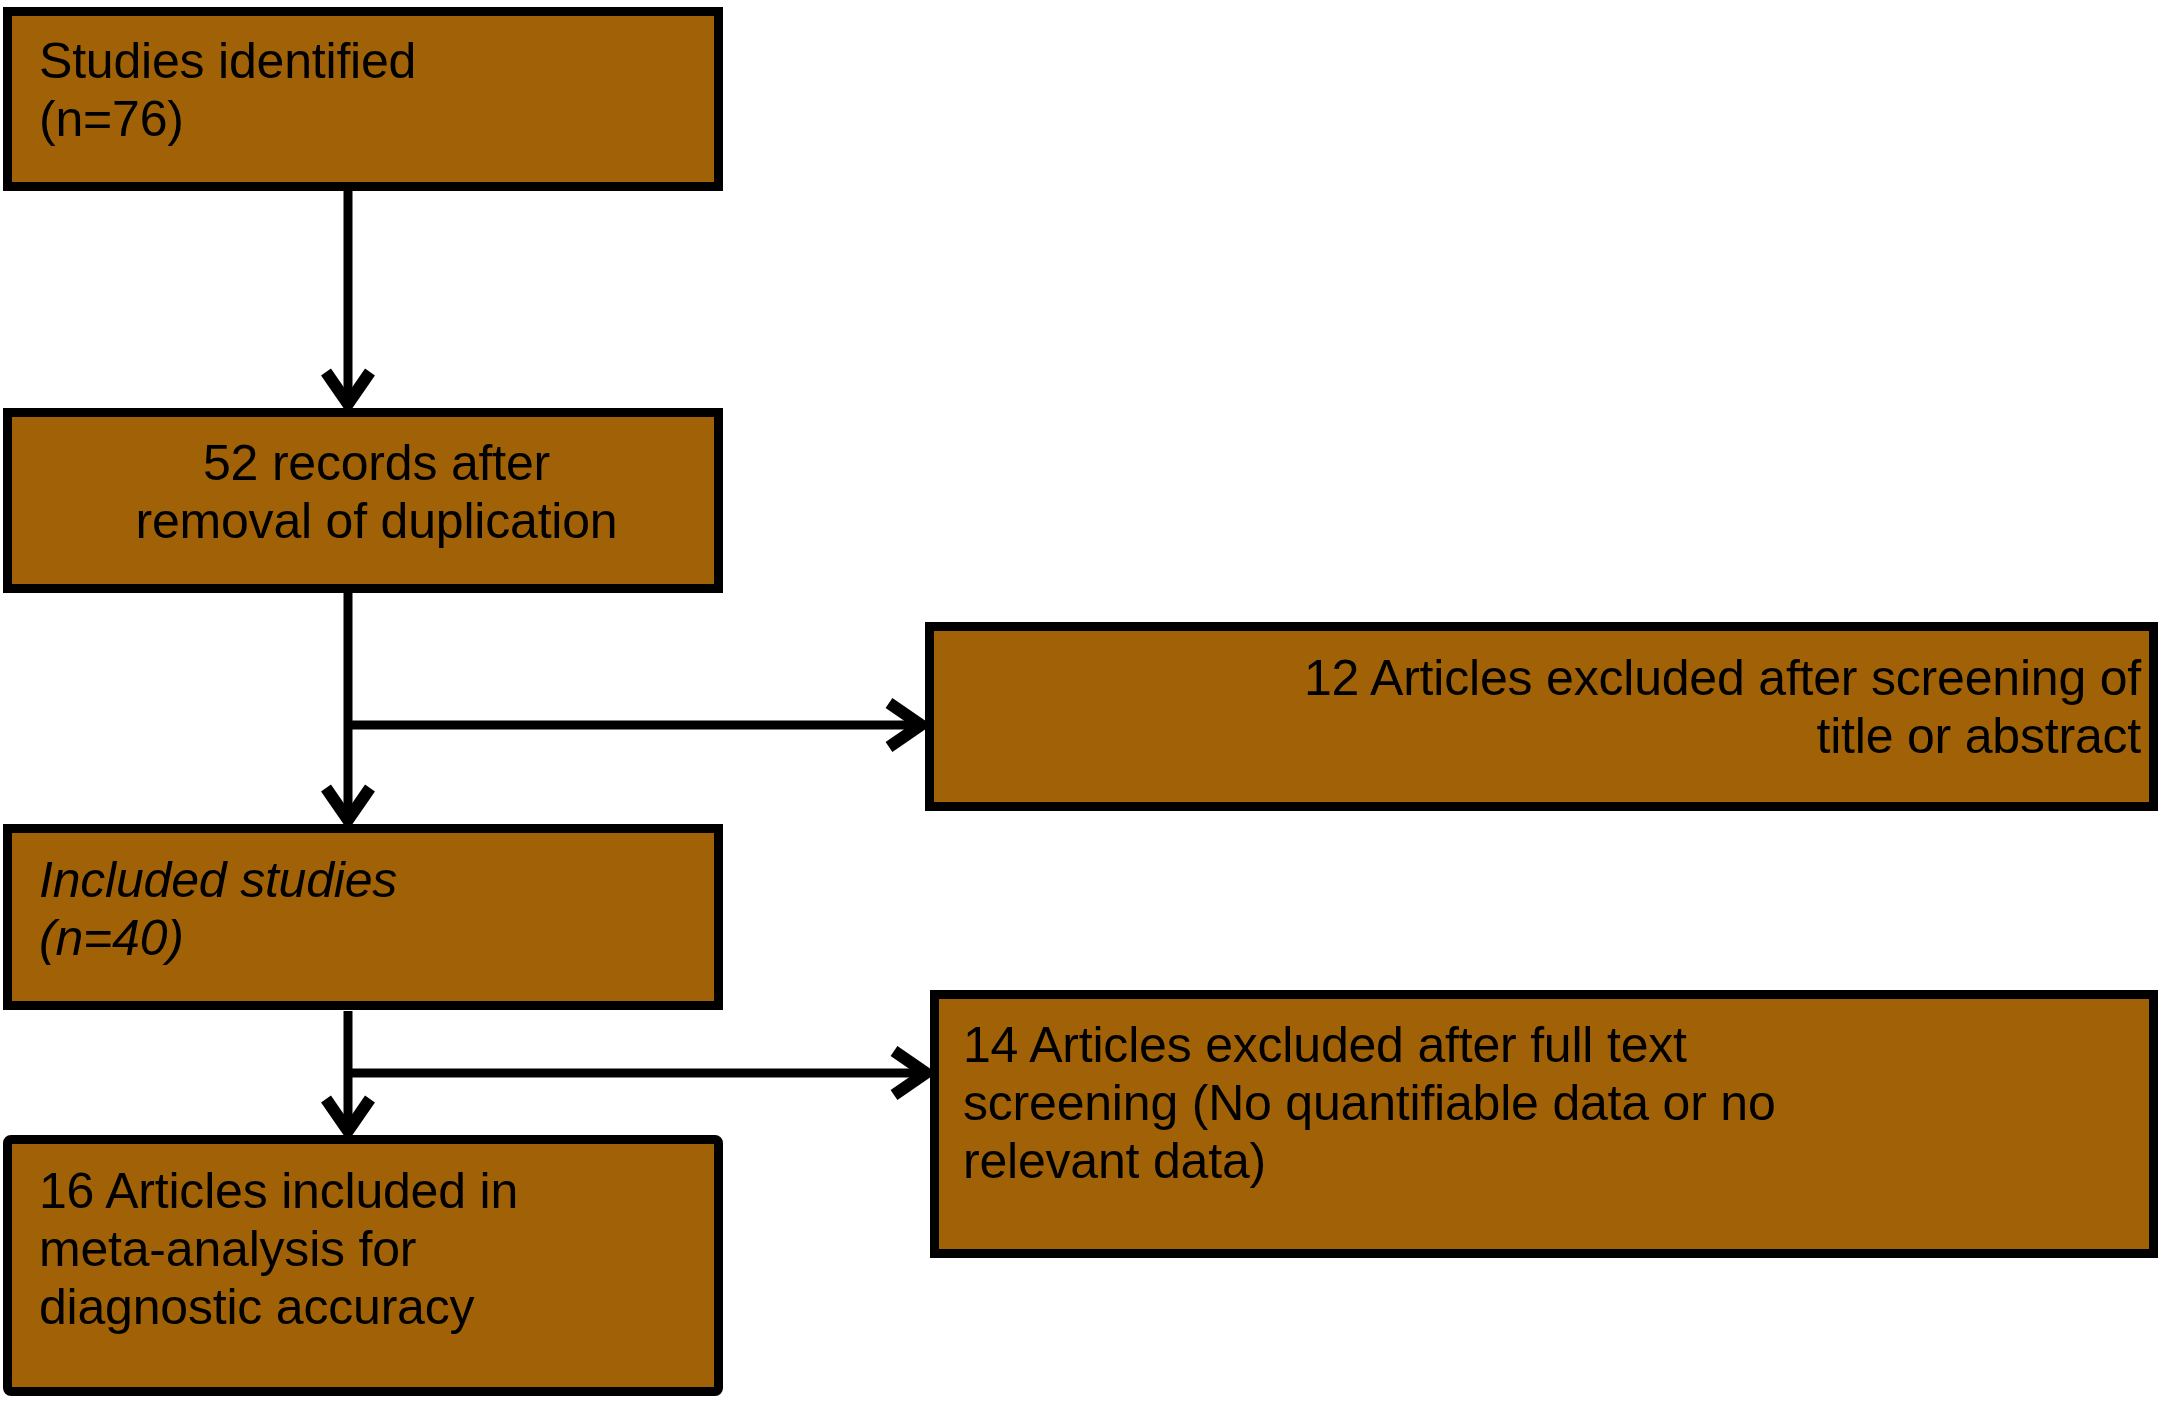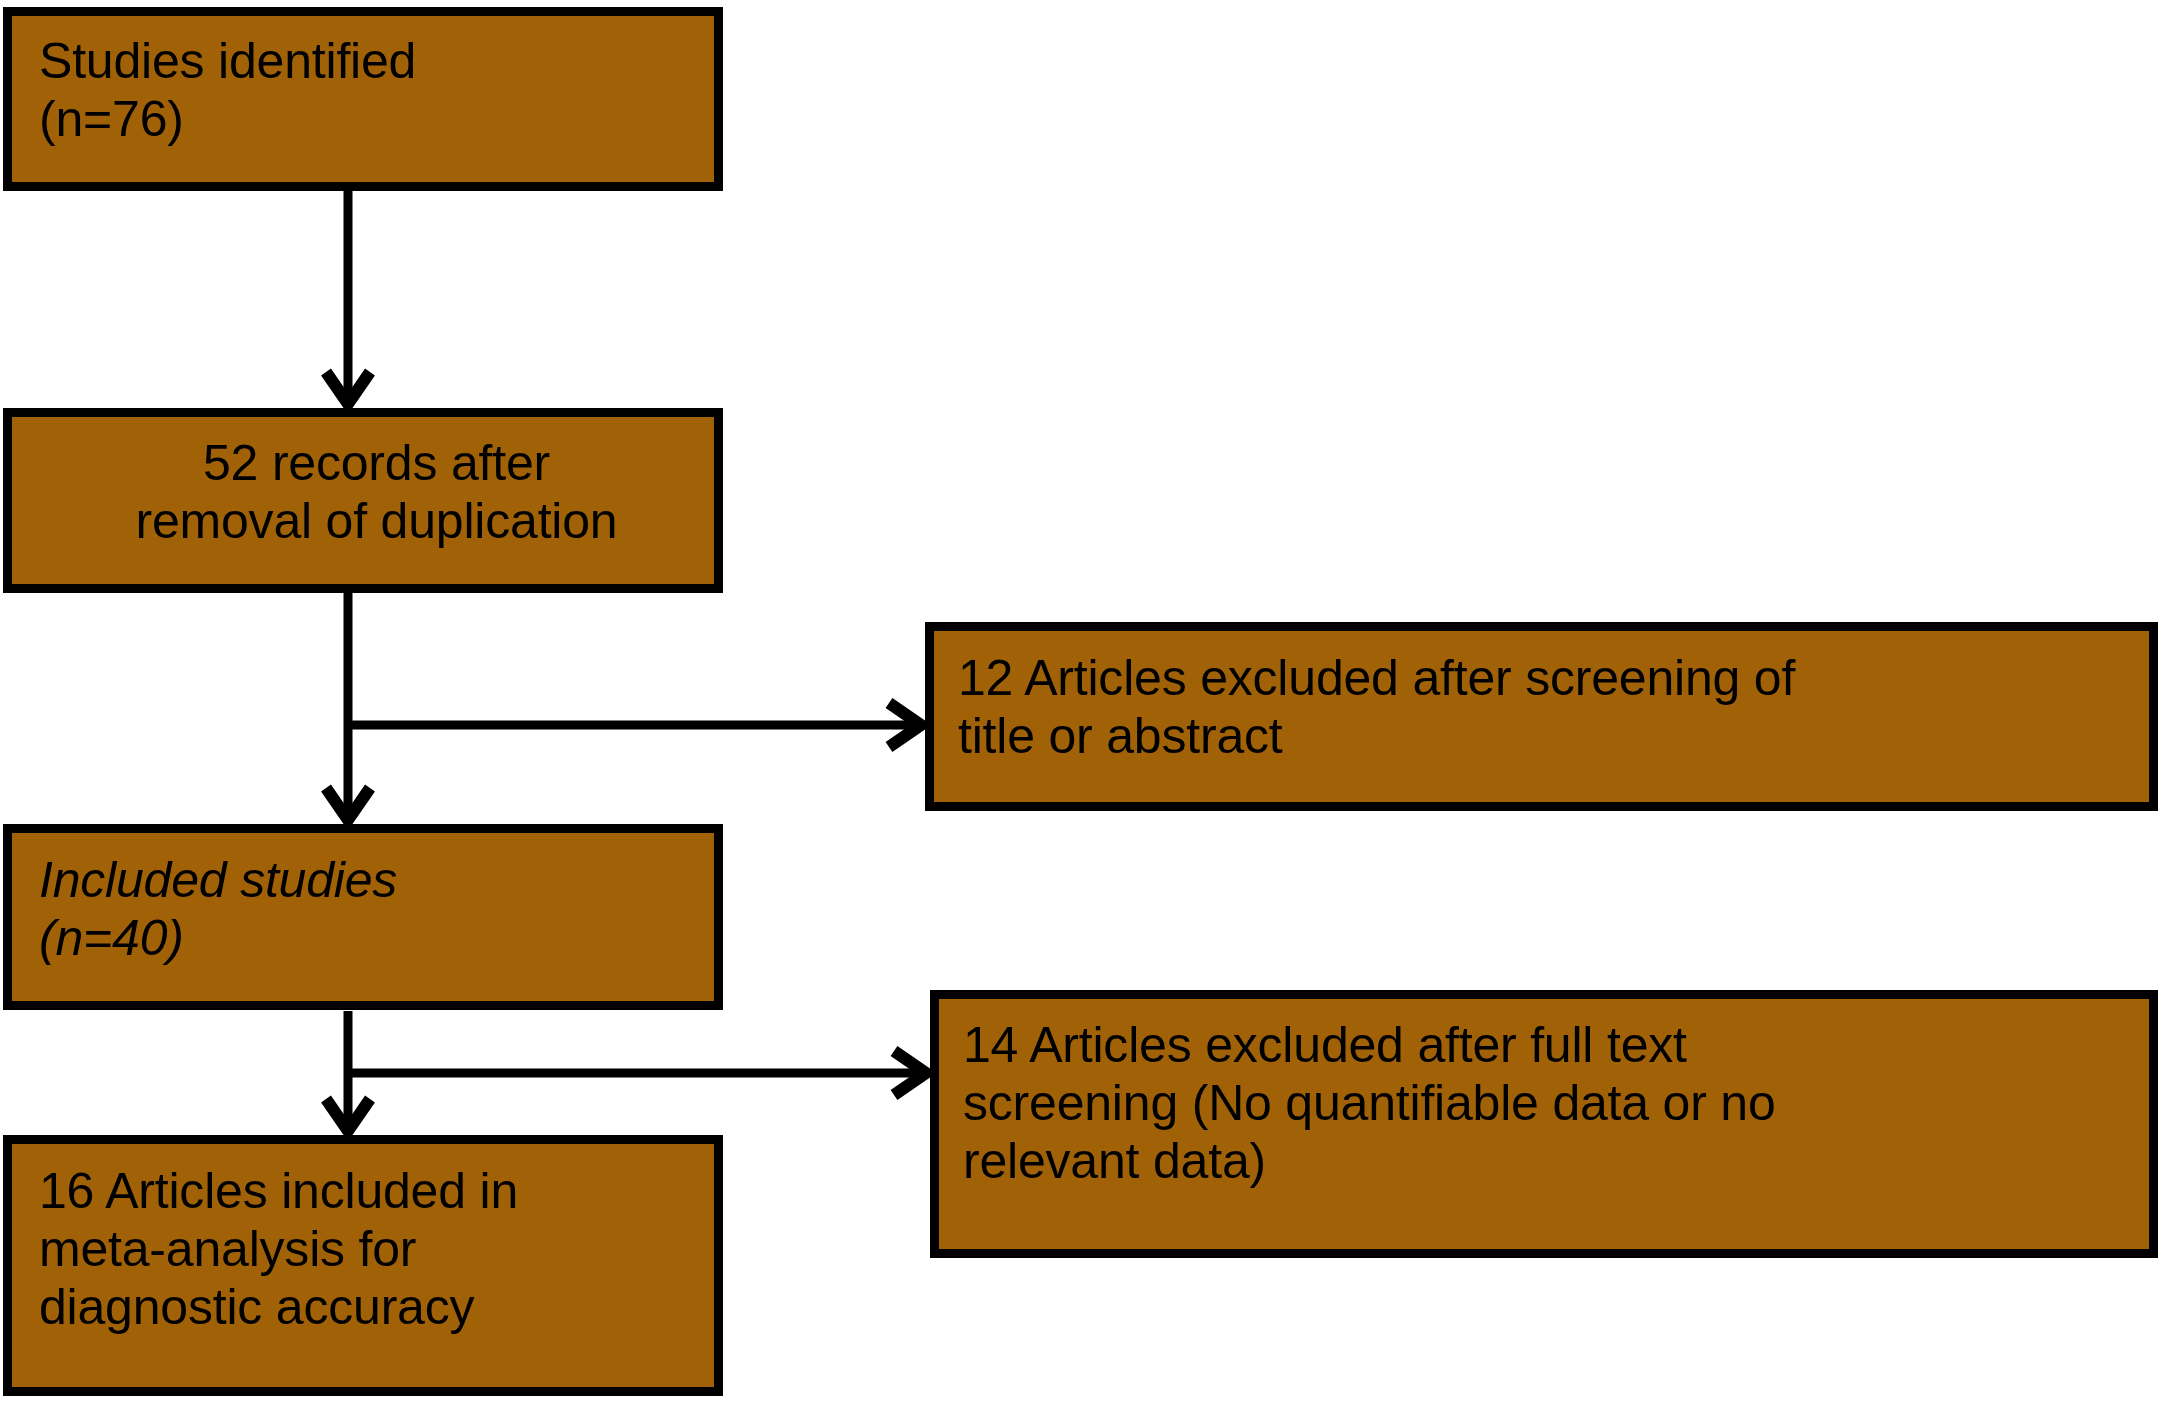--- a/index.html
+++ b/index.html
@@ -50,29 +50,29 @@
     left: 3px;  top: 408px;  width: 720px; height: 185px;
   }
   #node-deduplicated .node-text { padding: 17px 0 0 27px; text-align: center; }
 
   #node-included {
     left: 3px;  top: 824px;  width: 720px; height: 186px; font-style: italic;
   }
   #node-included .node-text { padding: 18px 0 0 27px; }
 
   #node-meta-analysis {
-    left: 3px;  top: 1135px; width: 720px; height: 261px;
+    left: 3px;  top: 1135px; width: 720px; height: 261px; border-radius: 8px;
   }
   #node-meta-analysis .node-text { padding: 18px 0 0 27px; }
 
   
   #node-excluded-title-abstract {
     left: 925px;  top: 622px;  width: 1233px; height: 189px;
   }
-  #node-excluded-title-abstract .node-text { padding: 18px 18px 0 24px; }
+  #node-excluded-title-abstract .node-text { padding: 18px 8px 0 24px; text-align: right; }
 
   #node-excluded-full-text {
     left: 930px;  top: 990px;  width: 1228px; height: 268px;
   }
   #node-excluded-full-text .node-text { padding: 17px 0 0 24px; }
 </style>
 </head>
 <body>
 
 <div id="stage">

